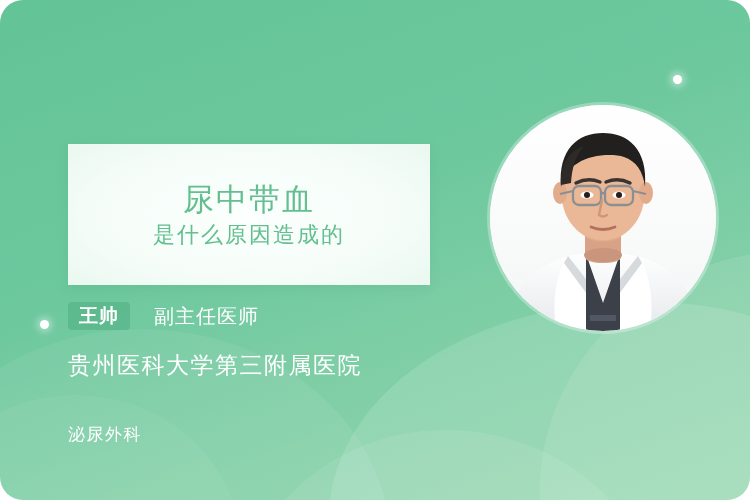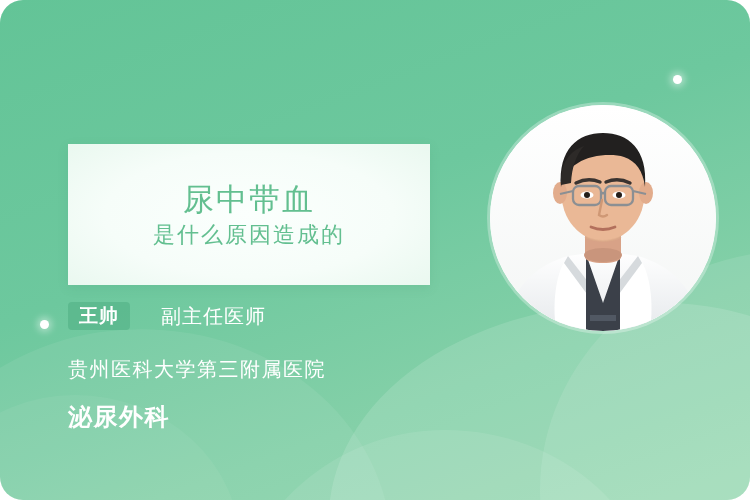--- a/index.html
+++ b/index.html
@@ -136,40 +136,39 @@
     padding: 0 11px;
     background: rgba(83,178,134,0.62);
     border-radius: 4px;
     color: #ffffff;
     font-size: 19px;
     font-weight: bold;
     letter-spacing: 1px;
     white-space: nowrap;
   }
   .doc-title {
-    margin-left: 31px;
+    margin-left: 24px;
     color: #ffffff;
     font-size: 20px;
     letter-spacing: 1px;
     white-space: nowrap;
   }
   .doc-hospital {
-    margin-top: 22px;
-    color: #ffffff;
-    font-size: 20px;
+    margin-top: 16px;
+    color: #ffffff;
+    font-size: 23px;
     letter-spacing: 1.5px;
     white-space: nowrap;
   }
   .doc-department {
-    margin-top: 18px;
-    color: #ffffff;
-    font-size: 24px;
+    margin-top: 42px;
+    color: #ffffff;
+    font-size: 17px;
     letter-spacing: 1.5px;
     white-space: nowrap;
-    font-weight: bold;
   }
 
   
   .portrait {
     position: absolute;
     left: 490px;
     top: 105px;
     width: 226px;
     height: 226px;
     border-radius: 50%;

